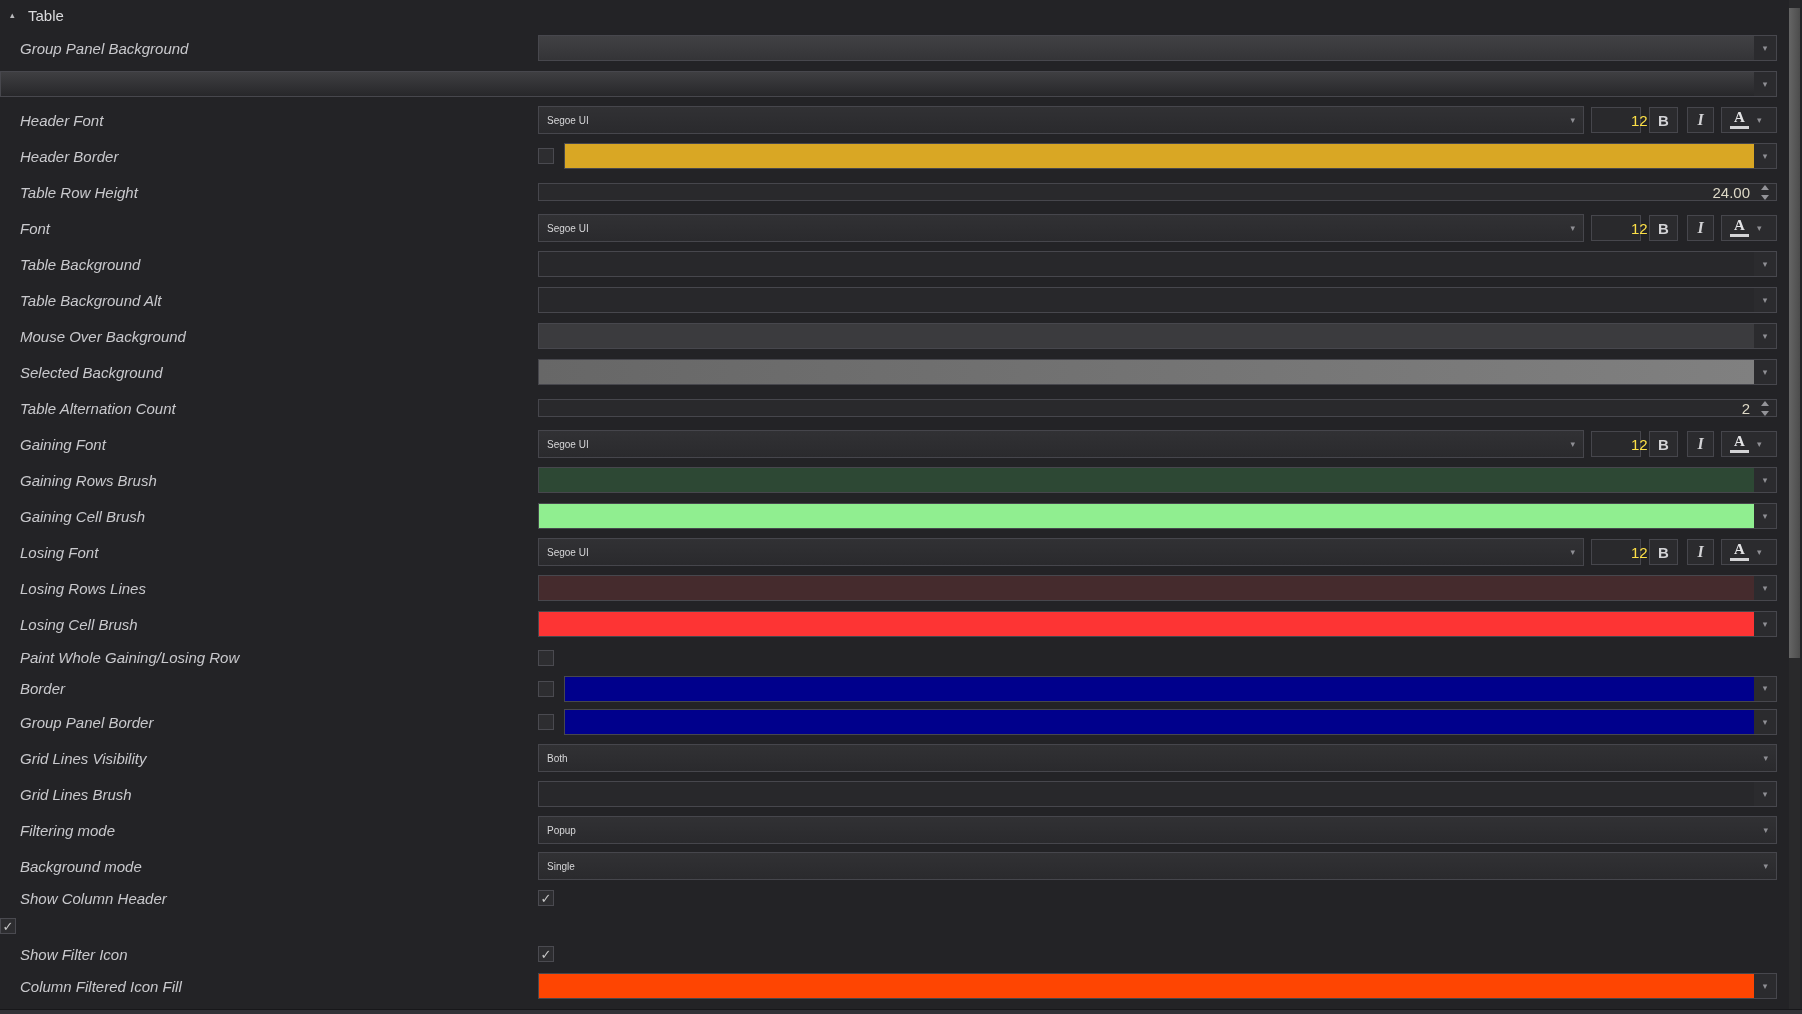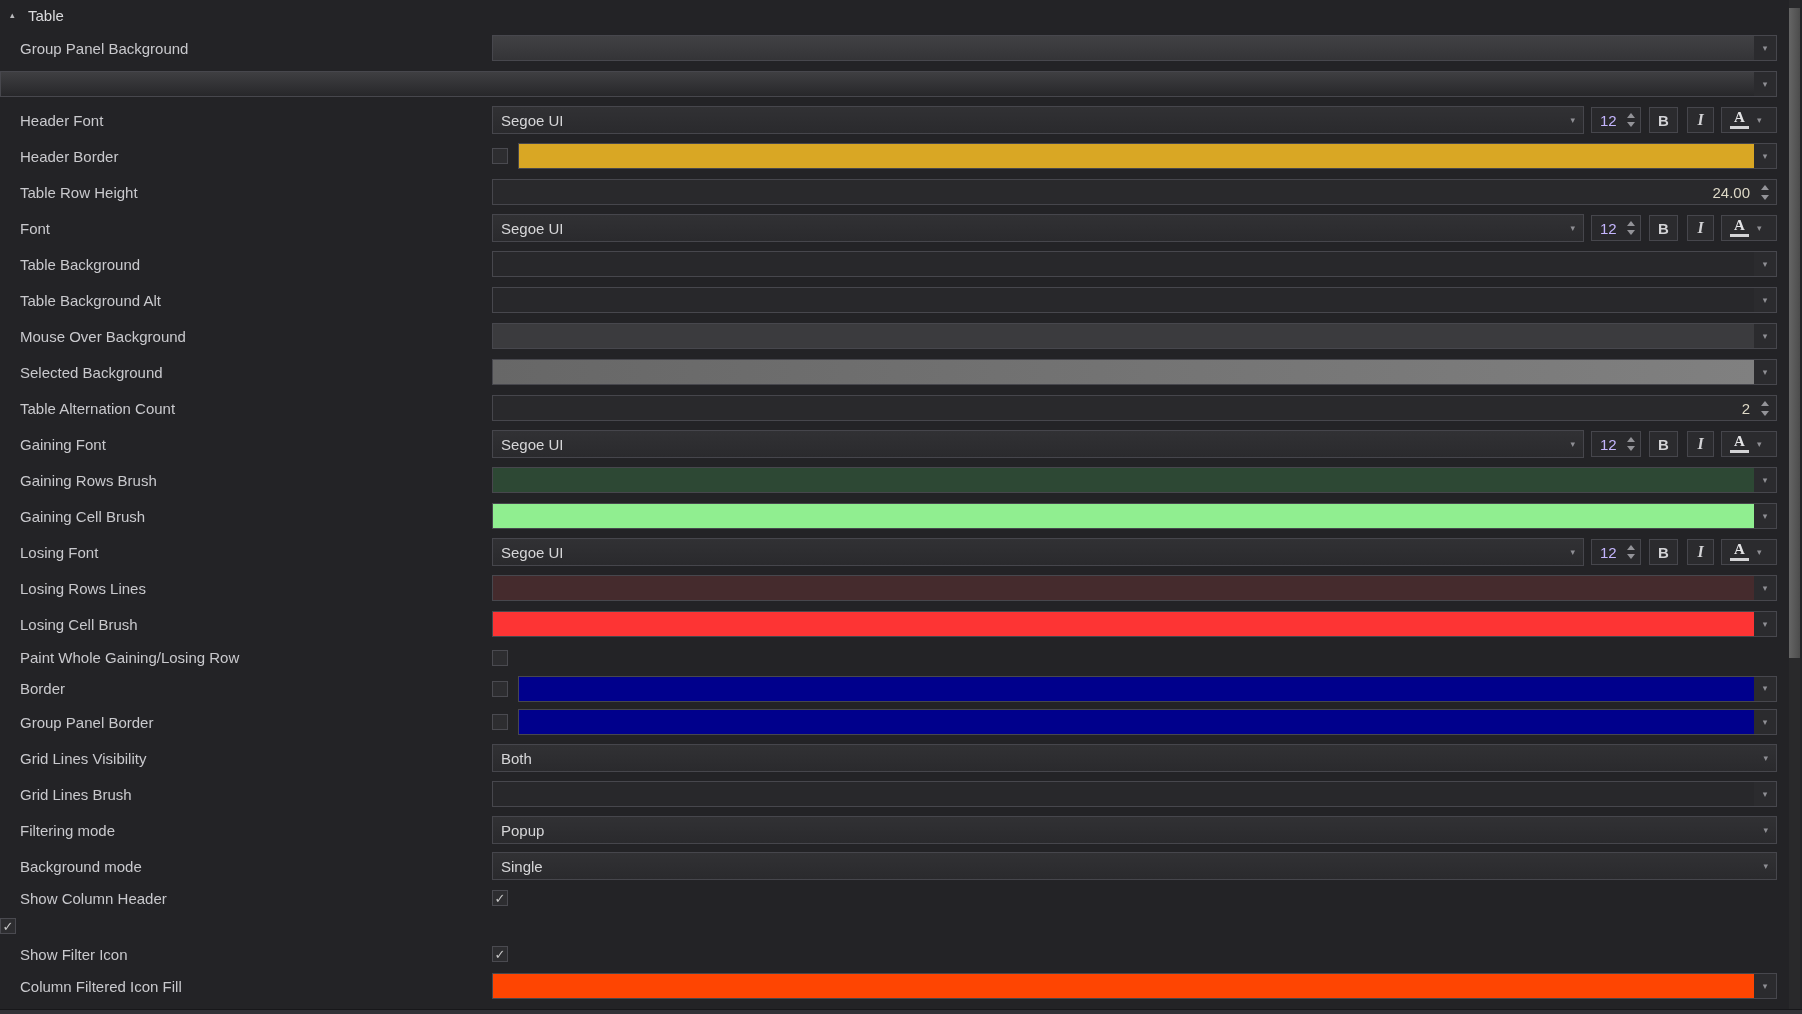--- a/index.html
+++ b/index.html
@@ -12,44 +12,44 @@
   }
   .panel { position:absolute; inset:0; }
 
   .section-header { height:30px; display:flex; align-items:center; padding-left:10px; cursor:default; }
   .collapse-glyph { color:#b9b9bc; font-size:9px; width:14px; line-height:1; }
   .section-title { color:#dadadd; font-size:15px; margin-left:4px; }
 
   .row { display:flex; align-items:center; height:36px; }
   .row.h31 { height:31px; }
   .row.h28 { height:28px; }
-  .row-label { width:492px; padding-left:20px; color:#c9c9cd; font-size:15px; flex:none; white-space:nowrap; overflow:hidden; }
+  .row-label { width:538px; padding-left:20px; color:#c9c9cd; font-size:15px; flex:none; white-space:nowrap; overflow:hidden;font-style:italic; }
   .row-controls { flex:1; margin-right:25px; display:flex; align-items:center; min-width:0; }
 
   .combo { flex:1; height:28px; background:linear-gradient(180deg,#313134,#2a2a2d); border:1px solid #46464c; display:flex; align-items:center; position:relative; min-width:0; }
-  .combo-text { padding-left:8px; color:#d6d6d8; font-size:15px; white-space:nowrap; }
+  .combo-text { padding-left:8px; color:#d6d6d8; font-size:10px; white-space:nowrap; }
   .arrow-glyph { color:#8f8f94; font-size:9px; line-height:1; }
   .arrow-abs { position:absolute; right:8px; top:50%; transform:translateY(-50%); }
 
   .brush-combo { flex:1; height:26px; border:1px solid #47474d; display:flex; min-width:0; }
   .swatch { flex:1; }
   .arrow-cell { width:22px; flex:none; background:#2b2b2e; display:flex; align-items:center; justify-content:center; }
 
   .checkbox { width:16px; height:16px; flex:none; background:#2d2d30; border:1px solid #4a4a50; display:flex; align-items:center; justify-content:center; }
   .checkbox .check { color:#c8c8c8; font-size:13px; line-height:1; }
   .checkbox + .brush-combo { margin-left:10px; }
 
-  .num-input { flex:1; height:26px; background:#29292c; border:1px solid #46464c; display:flex; align-items:center; justify-content:flex-end; }
+  .num-input { flex:1; height:18px; background:#29292c; border:1px solid #46464c; display:flex; align-items:center; justify-content:flex-end; }
   .num-value { color:#ddd8c6; font-size:15px; margin-right:8px; }
   .spin { width:14px; flex:none; display:flex; flex-direction:column; align-items:center; gap:5px; margin-right:4px; }
   .tri-up { width:0; height:0; border-left:4px solid transparent; border-right:4px solid transparent; border-bottom:5px solid #939398; }
   .tri-down { width:0; height:0; border-left:4px solid transparent; border-right:4px solid transparent; border-top:5px solid #939398; }
 
   .numbox { width:50px; flex:none; height:26px; background:#29292c; border:1px solid #46464c; display:flex; align-items:center; margin-left:7px; }
-  .numbox .nb-val { flex:1; padding-left:8px; color:#c4b5fd; font-size:15px; }
+  .numbox .nb-val { flex:1; padding-left:8px; color:#fde047; font-size:15px;margin-left:31px; }
   .numbox .spin { margin-right:2px; gap:4px; }
 
   .btn { flex:none; height:26px; background:#2b2b2e; border:1px solid #46464c; display:flex; align-items:center; justify-content:center; }
   .btn-b { width:29px; margin-left:8px; color:#d3d3d6; font-weight:bold; font-size:15px; }
   .btn-i { width:27px; margin-left:9px; color:#d3d3d6; font-family:"Liberation Serif",serif; font-style:italic; font-weight:bold; font-size:16px; }
   .btn-a { width:56px; margin-left:7px; justify-content:flex-start; padding-left:8px; }
   .a-wrap { display:flex; flex-direction:column; align-items:center; }
   .a-glyph { color:#e3e3e5; font-family:"Liberation Serif",serif; font-weight:bold; font-size:15px; line-height:13px; }
   .a-bar { width:19px; height:3px; background:#d4d4d6; margin-top:2px; }
   .btn-a .arrow-glyph { margin-left:8px; }

